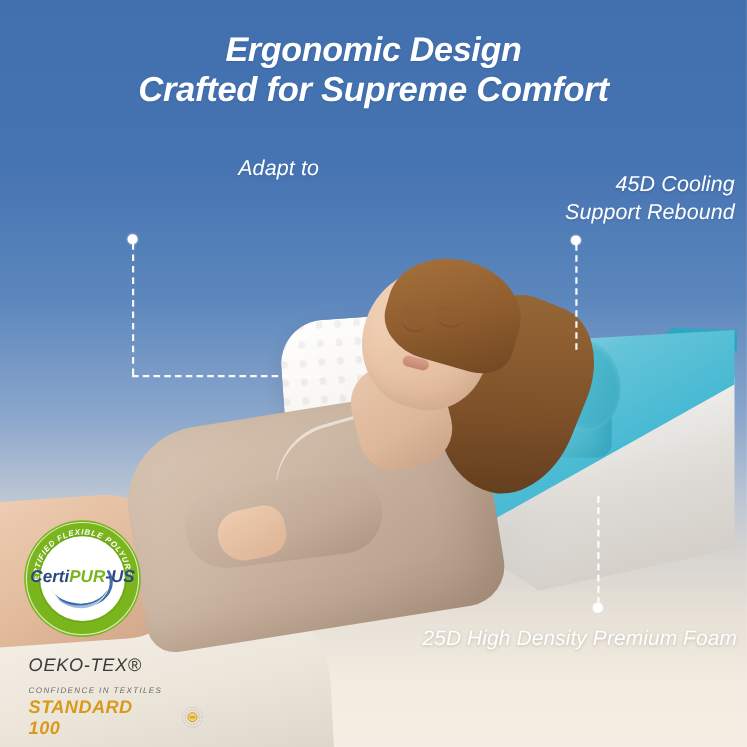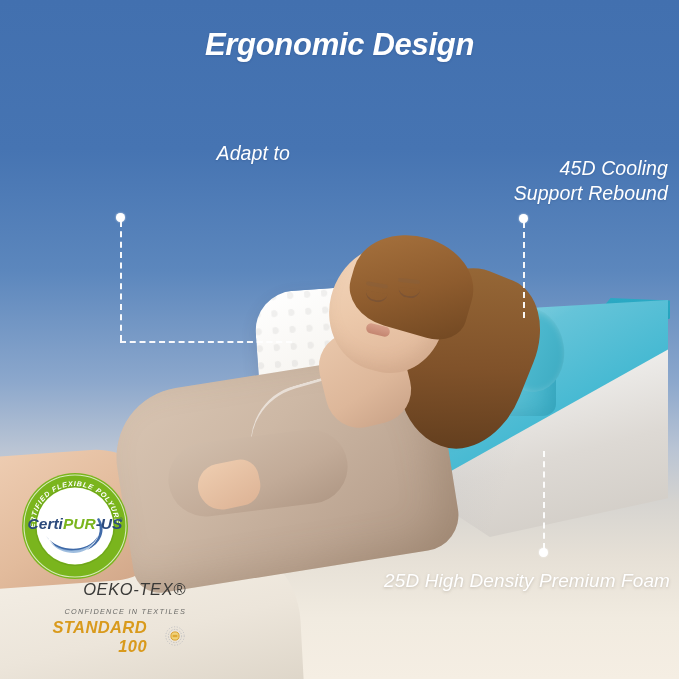--- a/index.html
+++ b/index.html
@@ -280,23 +280,23 @@
   #certipur {
     position: absolute;
     left: 21px; top: 472px;
     width: 108px; height: 108px;
   }
   #certipur svg { display: block; }
 
   
   #oekotex {
     position: absolute;
-    left: 26px; top: 580px;
+    left: 26px; top: 596px;
     width: 160px;
-    text-align: right;
+    text-align: left;
   }
   #oekotex-title {
     font-size: 16.5px;
     letter-spacing: 0.6px;
     color: #3a3a38;
     font-weight: 400;
   }
   #oekotex-sub {
     font-size: 7.3px;
     letter-spacing: 1.25px;
@@ -349,20 +349,21 @@
     <div id="hair-top"></div>
     <div class="brow" id="brow-1"></div>
     <div class="brow" id="brow-2"></div>
     <div class="eye-closed" id="eye-1"></div>
     <div class="eye-closed" id="eye-2"></div>
     <div id="mouth"></div>
   </div>
 
   <div class="headline">
     <div class="l1">Ergonomic Design</div>
+    <div class="l2">Crafted for Supreme Comfort</div>
   </div>
 
   <div class="callout" id="callout-left">
     <div>Adapt to</div>
   </div>
 
   <div class="callout" id="callout-right">
     <div>45D Cooling</div>
     <div>Support Rebound</div>
   </div>

